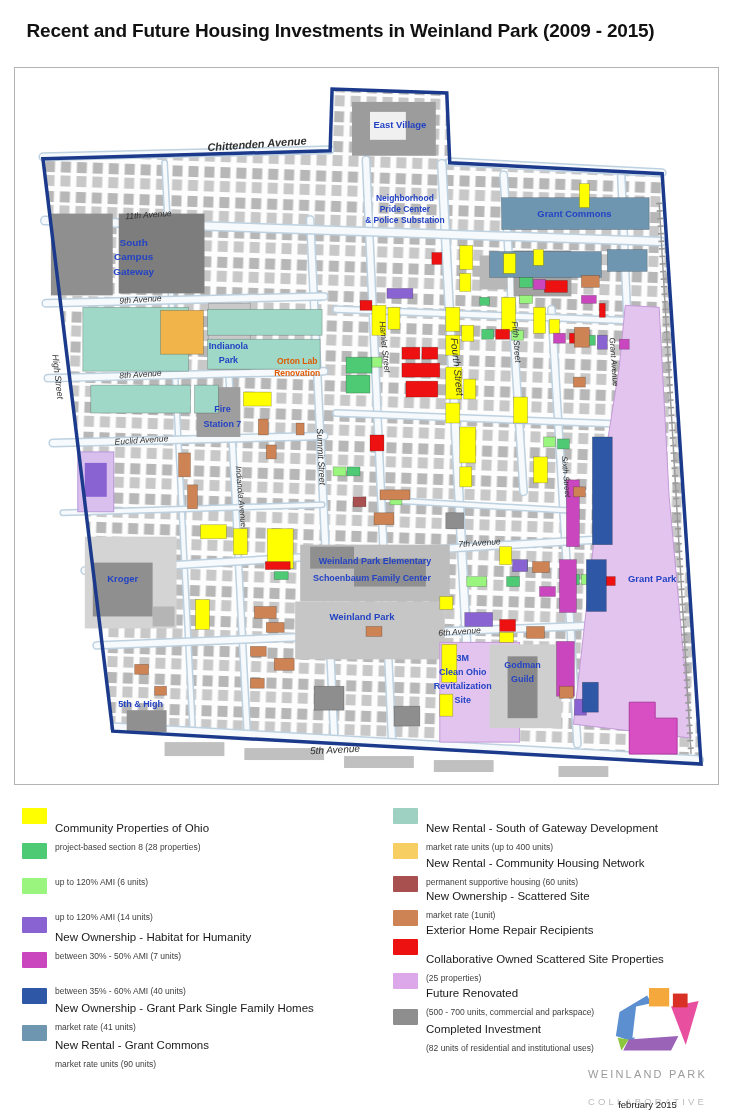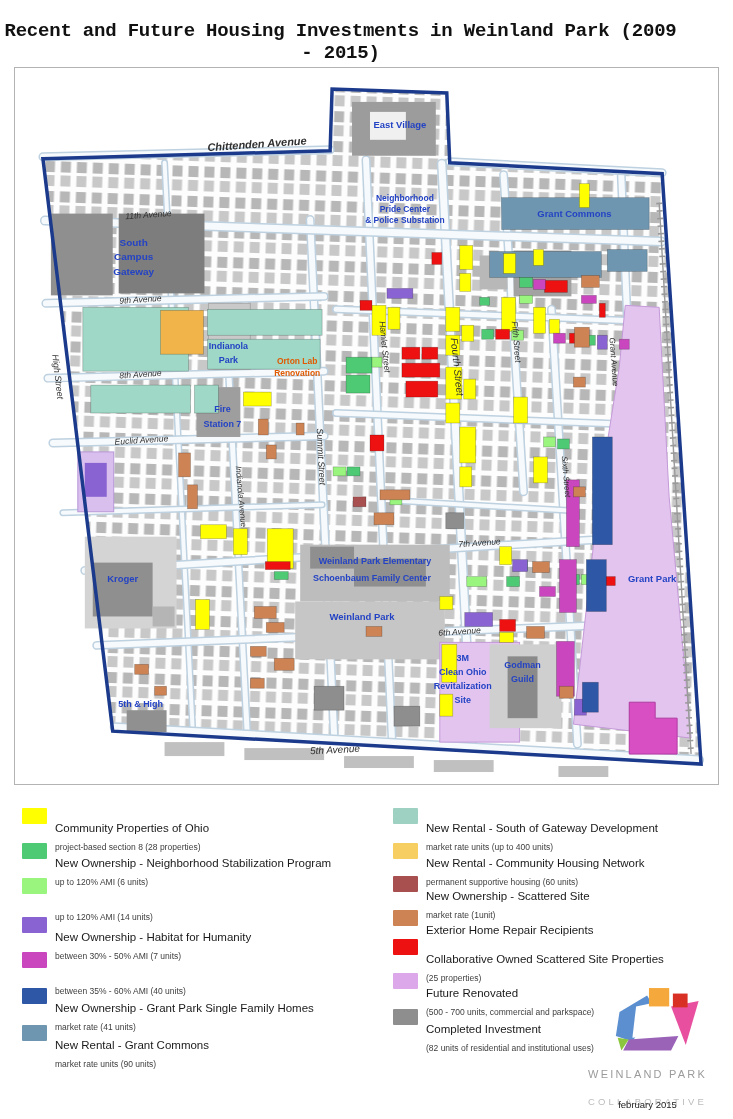--- a/index.html
+++ b/index.html
@@ -1,17 +1,17 @@
 <!DOCTYPE html>
 <html><head>
 <meta charset="utf-8">
 <style>
   html,body{margin:0;padding:0;background:#fff;}
   body{width:733px;height:1119px;position:relative;font-family:"Liberation Sans",sans-serif;overflow:hidden;}
-  .title{position:absolute;top:20px;left:0;width:681px;text-align:center;font-size:19px;font-weight:bold;color:#111;letter-spacing:-0.2px;font-family:Liberation Mono, monospace;}
+  .title{position:absolute;top:20px;left:0;width:681px;text-align:center;font-size:19px;font-weight:bold;color:#111;letter-spacing:-0.2px;}
   .map-panel{position:absolute;left:14px;top:67px;width:705px;height:718px;border:1px solid #b3b3b3;background:#fff;box-sizing:border-box;}
   .map-panel svg{display:block;}
   
   .legend-item{position:absolute;}
   .swatch{position:absolute;left:0;top:2px;width:25px;height:16px;border-radius:1px;}
   .l-text{position:absolute;left:33px;top:12px;white-space:nowrap;}
   .l-title{font-size:11.5px;color:#1a1a1a;line-height:14px;}
   .l-sub{font-size:8.5px;color:#3d3d3d;line-height:11px;}
   
   .org{position:absolute;left:575px;top:1068px;width:145px;text-align:center;}
@@ -305,21 +305,21 @@
   </g>
 </svg>
 </div>
 
 <div class="legend-item" style="left:22px;top:806px;">
   <span class="swatch" style="background-color: rgb(255, 255, 0);"></span>
   <span class="l-text"><span class="l-title">Community Properties of Ohio</span><br><span class="l-sub">project-based section 8 (28 properties)</span></span>
 </div>
 <div class="legend-item" style="left:22px;top:841px;">
   <span class="swatch" style="background-color: rgb(78, 202, 116);"></span>
-  <span class="l-text"><span class="l-title">New Ownership - Neighborhood Stabilization Program</span><br><span class="l-sub">up to 120% AMI (6 units)</span></span>
+  <span class="l-text"><br><span class="l-sub">up to 120% AMI (6 units)</span></span>
 </div>
 <div class="legend-item" style="left:22px;top:876px;">
   <span class="swatch" style="background-color: rgb(153, 245, 125);"></span>
   <span class="l-text"><br><span class="l-sub">up to 120% AMI (14 units)</span></span>
 </div>
 <div class="legend-item" style="left:22px;top:915px;">
   <span class="swatch" style="background-color: rgb(138, 99, 210);"></span>
   <span class="l-text"><span class="l-title">New Ownership - Habitat for Humanity</span><br><span class="l-sub">between 30% - 50% AMI (7 units)</span></span>
 </div>
 <div class="legend-item" style="left:22px;top:950px;">

